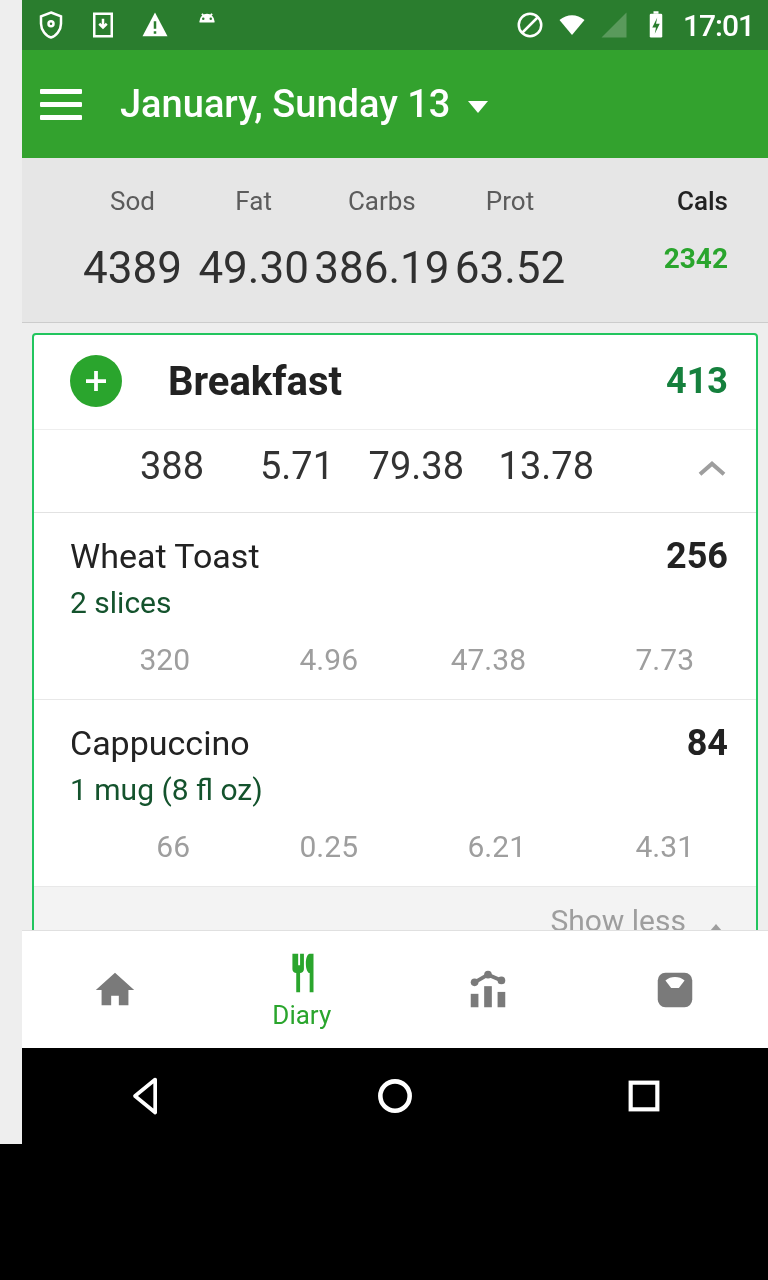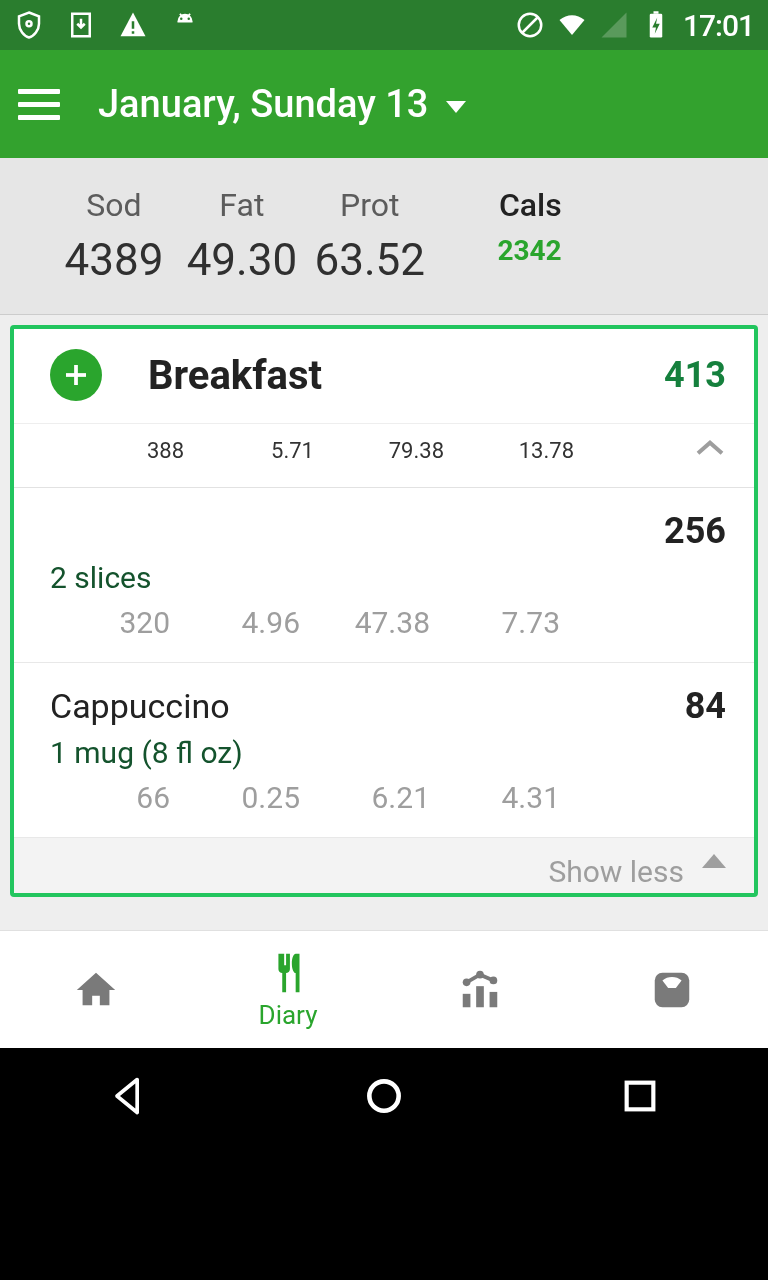--- a/index.html
+++ b/index.html
@@ -1,63 +1,63 @@
 <!DOCTYPE html>
 <html><head>
 <meta charset="utf-8">
 <style>
   * { box-sizing: border-box; margin: 0; padding: 0; }
   html, body { width: 768px; height: 1280px; font-family: Roboto, Arial, sans-serif; overflow: hidden; background: #000; }
-  .screen { width: 768px; height: 1144px; display: flex; flex-direction: column; background: #eee; }
+  .screen { width: 768px; height: 1144px; display: flex; flex-direction: column; background: #eee; padding-left: 22px; }
 
   
   .status-bar { height: 50px; background: #2a7d2e; display: flex; align-items: center; padding: 0 14px; color: #fff; }
   .status-left { display: flex; gap: 22px; align-items: center; }
   .status-right { margin-left: auto; display: flex; gap: 12px; align-items: center; font-size: 30px; font-weight: 500; letter-spacing: -1px; }
   .sicon { width: 30px; height: 30px; display:flex; align-items:center; justify-content:center; }
 
   
   .app-bar { height: 108px; background: #33a22e; display: flex; align-items: center; padding: 0 18px; color: #fff; }
   .hamburger { width: 48px; height: 48px; display:flex; flex-direction:column; justify-content:center; gap:8px; cursor:pointer; }
   .hamburger span { display:block; height:5px; width:42px; background:#fff; border-radius:1px;}
   .title-wrap { display:flex; align-items:center; gap:18px; margin-left: 32px; cursor:pointer;text-align:right; }
   .title { font-size: 38px; font-weight: 500; }
   .tri-down { width:0; height:0; border-left:10px solid transparent; border-right:10px solid transparent; border-top:12px solid #fff; margin-top:6px;}
 
   
   .totals { background:#e6e6e6; padding: 28px 40px 28px 50px; display:grid; grid-template-columns: repeat(4,1fr) 1.3fr; text-align:center; border-bottom:1px solid #ccc;}
-  .totals .hdr { color:#5c5c5c; font-size:32px; margin-bottom:10px;}
+  .totals .hdr { color:#5c5c5c; font-size:26px; margin-bottom:26px;}
   .totals .val { color:#303030; font-size:44px; }
   .totals .cals-hdr { color:#222; font-weight:500; text-align:right;}
   .totals .cals-val { color:#2aa52d; font-size:28px; font-weight:700; text-align:right;}
 
   
   .card-wrap { padding: 10px 10px 0; flex:1; overflow:hidden; }
-  .card { background:#fff; border:4px solid #22c55e; border-radius:4px; overflow:hidden; }
+  .card { background:#fff; border:2px solid #22c55e; border-radius:4px; overflow:hidden; }
 
   .meal-header { display:flex; align-items:center; padding: 20px 28px 22px 36px; }
   .add-btn { width:52px; height:52px; border-radius:50%; background:#2aa52d; color:#fff; display:flex; align-items:center; justify-content:center; cursor:pointer; }
   .add-btn svg { width:30px; height:30px; }
   .meal-name { font-size:40px; font-weight:700; color:#222; margin-left:46px; }
   .meal-cals { margin-left:auto; font-size:36px; font-weight:700; color:#15803d; }
 
   .meal-sub { display:grid; grid-template-columns: 120px 130px 130px 130px 1fr; align-items:center; padding: 14px 28px 24px 50px; border-top:1px solid #eee; border-bottom:1px solid #e2e2e2; }
-  .meal-sub div { font-size:22px; color:#333; text-align:right; }
+  .meal-sub div { font-size:38px; color:#333; text-align:right; }
   .meal-sub .chev { text-align:right; }
   .chev-up { color:#9e9e9e; }
 
   .food { padding: 22px 28px 22px 36px; border-bottom:1px solid #e8e8e8; }
   .food-top { display:flex; align-items:baseline; }
   .food-name { font-size:34px; color:#222; font-weight:400; }
   .food-cals { margin-left:auto; font-size:36px; font-weight:700; color:#222; }
   .food-qty { font-size:30px; color:#14532d; margin-top:8px; }
-  .food-macros { display:grid; grid-template-columns: 120px 130px 130px 130px; margin-top:10px; }
+  .food-macros { display:grid; grid-template-columns: 120px 130px 130px 130px; margin-top:22px;gap:38px; }
   .food-macros div { font-size:30px; color:#9e9e9e; text-align:right; }
 
-  .show-less { padding: 16px 28px 4px; display:flex; align-items:flex-start; color:#9e9e9e; font-size:30px; background:#f3f3f3; }
+  .show-less { padding: 16px 28px 4px; display:flex; align-items:flex-end; color:#9e9e9e; font-size:30px; background:#f3f3f3; }
   .show-less .txt { margin-left:auto; margin-right:18px;}
   .tri-up { width:0;height:0;border-left:12px solid transparent;border-right:12px solid transparent;border-bottom:14px solid #9e9e9e;}
 
   
   .tab-bar { height:118px; background:#fff; display:flex; border-top:1px solid #e0e0e0; }
   .tab { flex:1; display:flex; flex-direction:column; align-items:center; justify-content:center; gap:4px; cursor:pointer; color:#7a7a7a;}
   .tab.active { color:#2aa52d; }
   .tab svg { width:46px; height:46px; }
   .tab-label { font-size:26px; }
 
@@ -142,20 +142,24 @@
   </div>
 
   <div class="totals">
     <div>
       <div class="hdr">Sod</div>
       <div class="val">4389</div>
     </div>
     <div>
       <div class="hdr">Fat</div>
       <div class="val">49.30</div>
+    </div>
+    <div>
+      <div class="hdr">Carbs</div>
+      <div class="val">386.19</div>
     </div>
     <div>
       <div class="hdr">Prot</div>
       <div class="val">63.52</div>
     </div>
     <div>
       <div class="hdr cals-hdr">Cals</div>
       <div class="cals-val">2342</div>
     </div>
   </div>
@@ -181,20 +185,21 @@
         <div>13.78</div>
         <div class="chev"><span class="chev-up">
           <svg width="32" height="20" viewBox="0 0 24 14" fill="none" stroke="#9e9e9e" stroke-width="3">
                 <path d="M3 11 L12 3 L21 11"></path>
               </svg>
         </span></div>
       </div>
 
       <div class="food">
         <div class="food-top">
+          <div class="food-name">Wheat Toast</div>
           <div class="food-cals">256</div>
         </div>
         <div class="food-qty">2 slices</div>
         <div class="food-macros">
           <div>320</div>
           <div>4.96</div>
           <div>47.38</div>
           <div>7.73</div>
         </div>
       </div>

